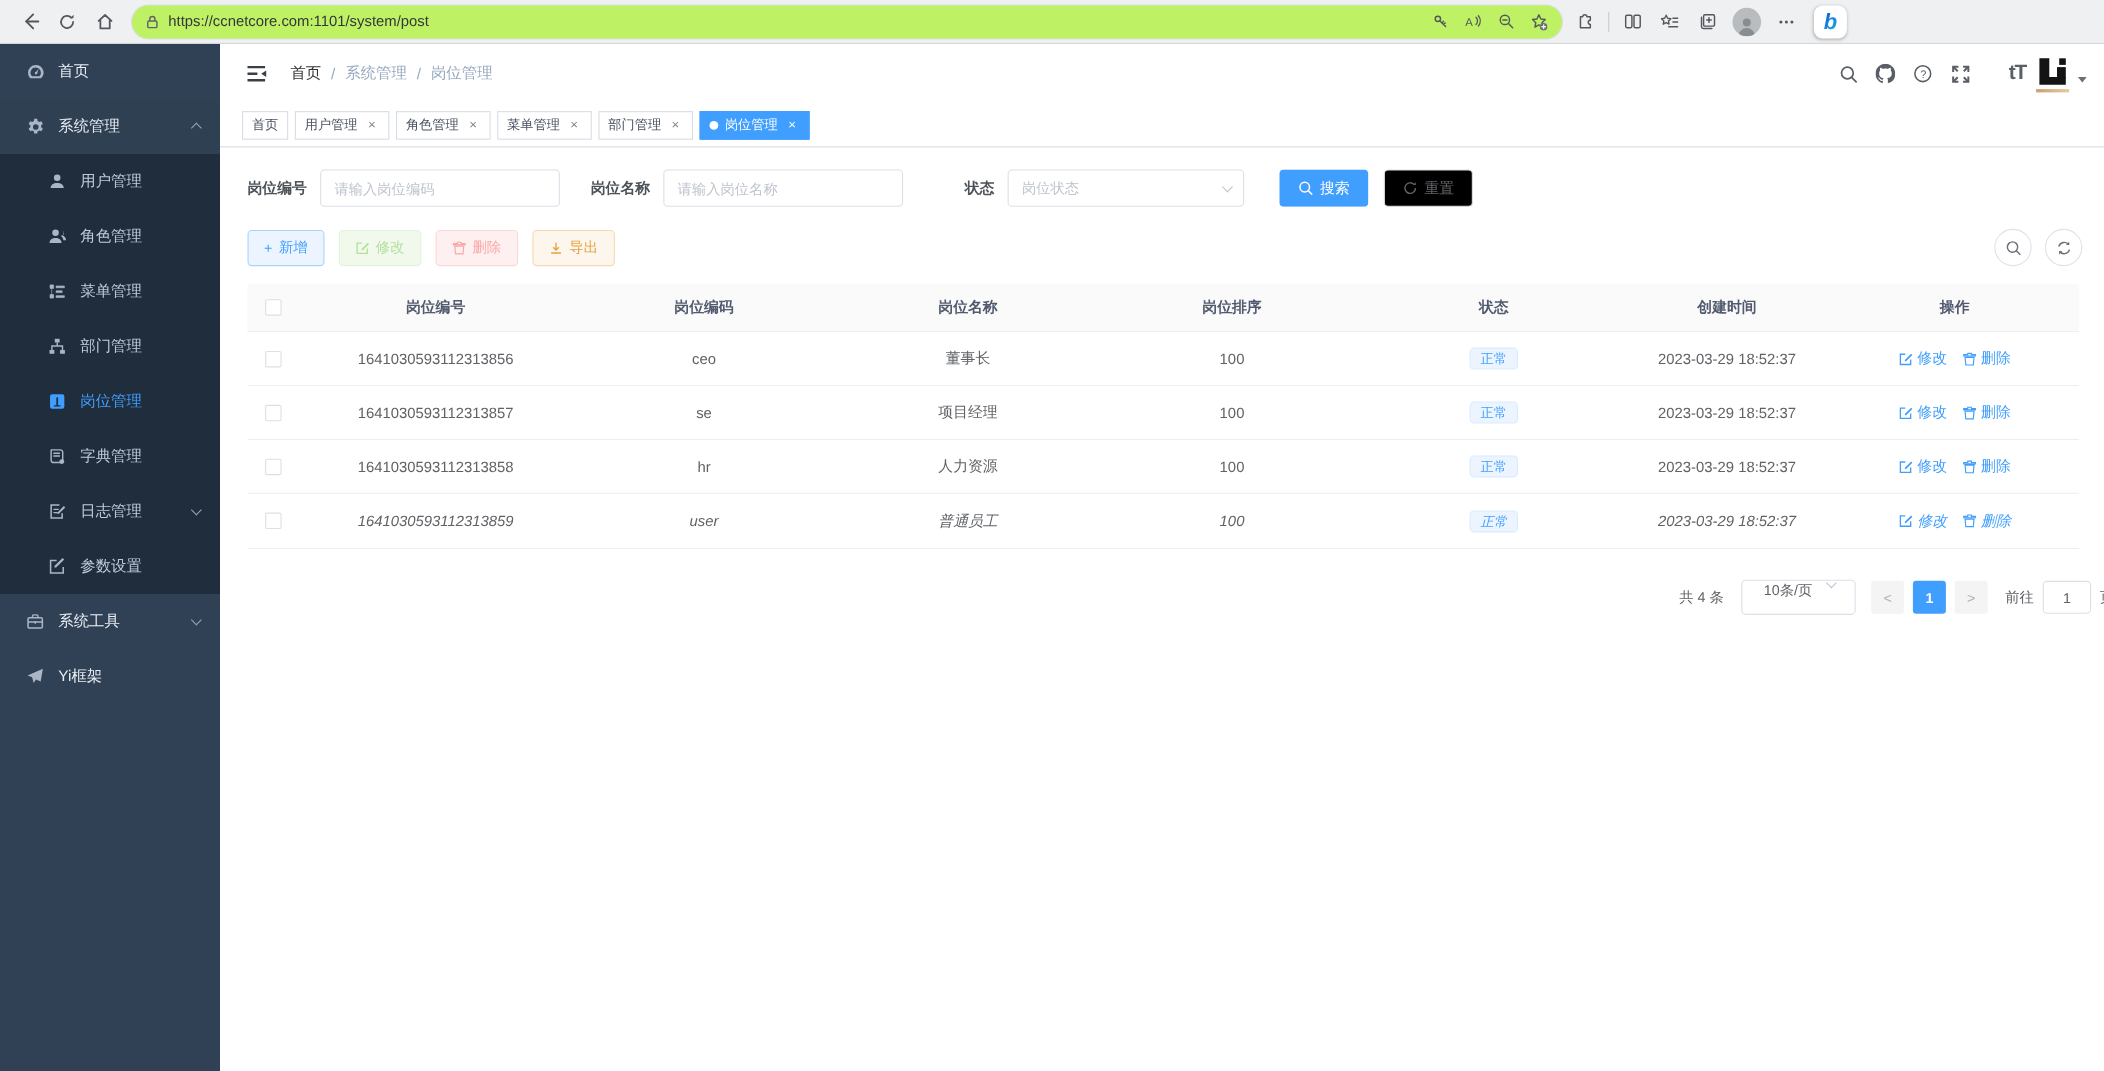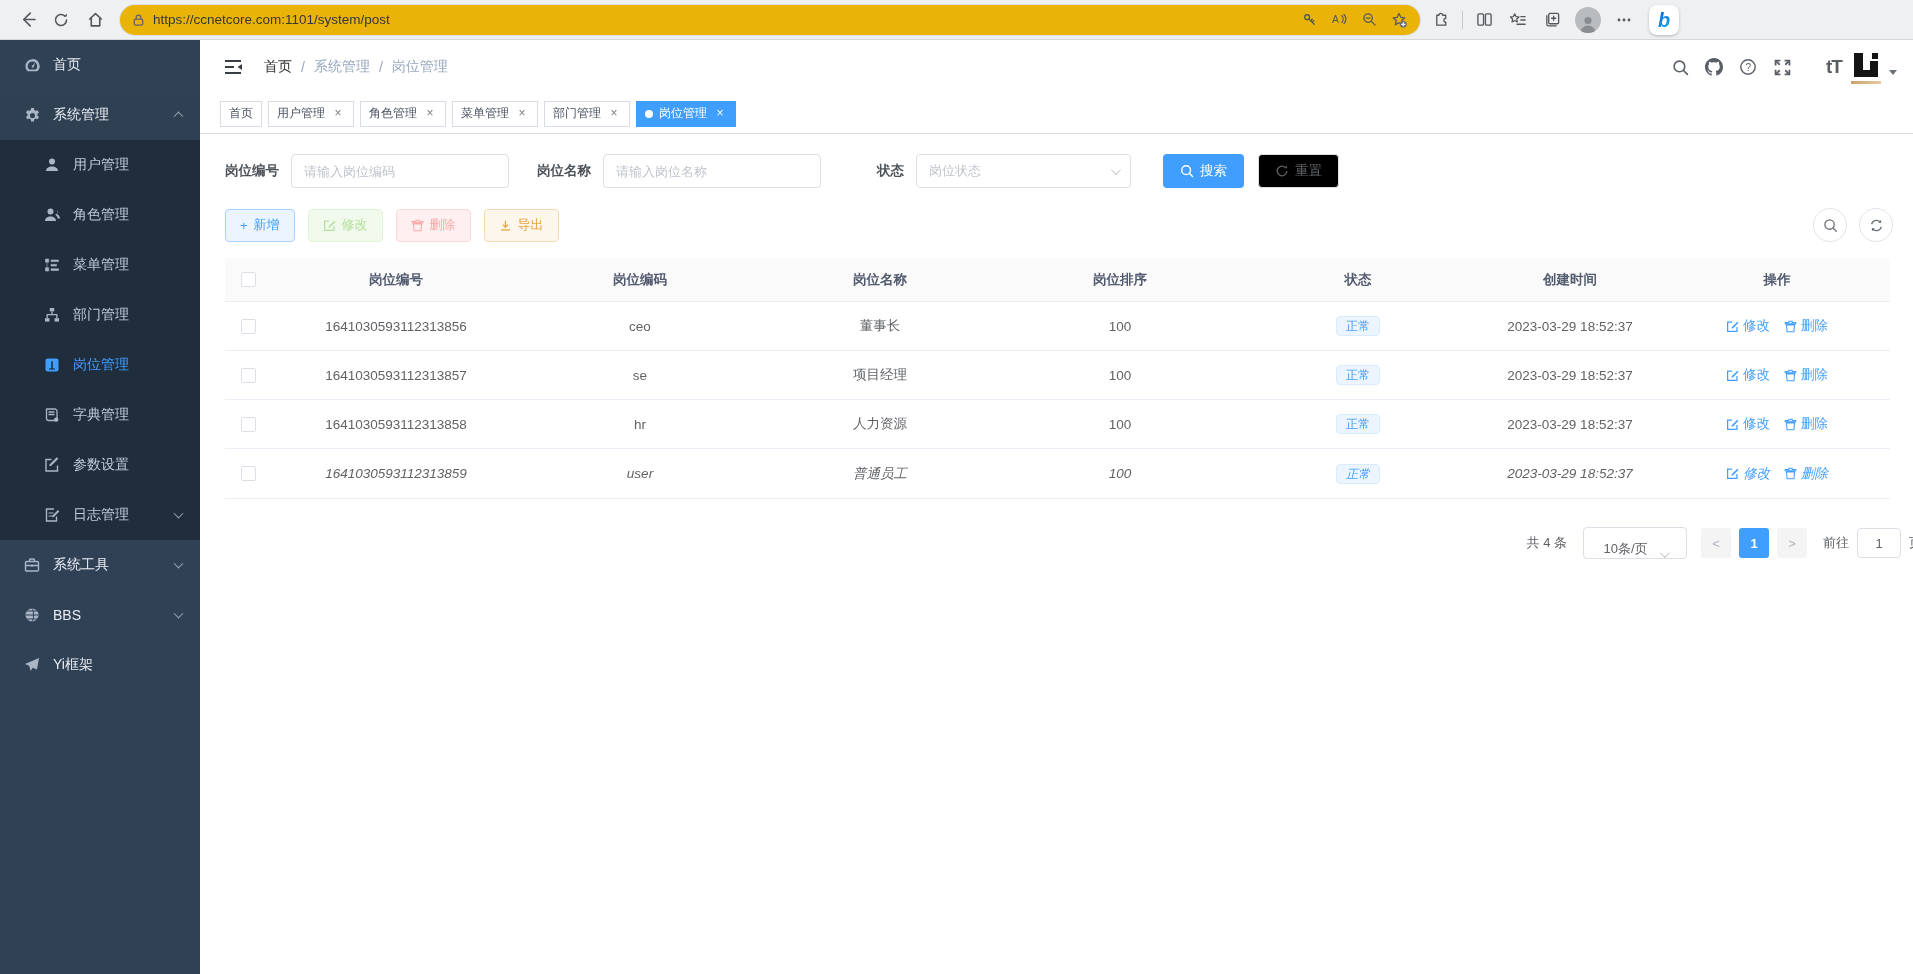--- a/index.html
+++ b/index.html
@@ -2,21 +2,21 @@
 <html><head>
 <meta charset="utf-8">
 <style>
   * { margin:0; padding:0; box-sizing:border-box; }
   html,body { width:1913px; height:974px; overflow:hidden; font-family:"Liberation Sans","DejaVu Sans",sans-serif; background:#fff; }
   svg { display:block; }
 
   
   .browser-bar { height:40px; background:#eef0f2; border-bottom:1px solid #d5d7d9; display:flex; align-items:center; padding:0 10px; }
   .bicon { width:34px; height:30px; display:flex; align-items:center; justify-content:center; color:#54585c; border-radius:5px; cursor:pointer; flex:none; }
-  .url-pill { height:30px; flex:none; width:1300px; margin-left:8px; background:#eab308; border-radius:15px; display:flex; align-items:center; padding:0 6px 0 12px; box-shadow:0 0 0 1px #dcdee0; }
+  .url-pill { height:30px; flex:none; width:1300px; margin-left:8px; background:#bef264; border-radius:15px; display:flex; align-items:center; padding:0 6px 0 12px; box-shadow:0 0 0 1px #dcdee0; }
   .url-text { flex:1; font-size:13.5px; color:#33373b; margin-left:8px; white-space:nowrap; overflow:hidden; }
   .pill-icons { display:flex; align-items:center; }
   .pill-icons .bicon { width:30px; }
   .chrome-right { display:flex; align-items:center; margin-left:4px; }
   .vdiv { width:1px; height:18px; background:#c8cacc; margin:0 4px; flex:none; }
   .avatar-btn { width:26px; height:26px; border-radius:50%; background:#b9bcbe; display:flex; align-items:flex-end; justify-content:center; overflow:hidden; margin:0 6px; flex:none; cursor:pointer; }
   .bing-btn { width:30px; height:30px; background:#fff; border-radius:8px; box-shadow:0 1px 3px rgba(0,0,0,.25); display:flex; align-items:center; justify-content:center; margin-left:8px; flex:none; cursor:pointer; }
   .bing-b { font-size:20px; font-weight:bold; font-style:italic; background:linear-gradient(135deg,#0b57d0,#19b5f2); -webkit-background-clip:text; background-clip:text; color:transparent; line-height:1; }
 
   
@@ -95,21 +95,21 @@
   .c0{width:47px;} .c1{width:248px;} .c2{width:240px;} .c3{width:240px;} .c4{width:240px;} .c5{width:236px;} .c6{width:188px;} .c7{width:226px;}
   .cbx { width:15px; height:15px; border:1px solid #dcdfe6; border-radius:2px; background:#fff; cursor:pointer; }
   .tag-normal { background:#ecf5ff; border:1px solid #d9ecff; color:#409eff; font-size:12px; padding:3px 9px; border-radius:4px; line-height:1; }
   .op-link { color:#409eff; display:inline-flex; align-items:center; cursor:pointer; font-size:13.5px; text-decoration:none; }
   .op-link svg { margin-right:4px; }
   .op-link + .op-link { margin-left:14px; }
 
   
   .pager { display:flex; align-items:center; justify-content:flex-end; margin:28px -9px 0 0; font-size:13px; color:#606266; }
   .pg-total { margin-right:16px; }
-  .pg-size { width:104px; height:32px; border:1px solid #dcdfe6; border-radius:4px; display:flex; align-items:flex-end; justify-content:center; color:#606266; cursor:pointer; }
+  .pg-size { width:104px; height:32px; border:1px solid #dcdfe6; border-radius:4px; display:flex; align-items:flex-start; justify-content:center; color:#606266; cursor:pointer; }
   .pg-size .sel-chev { margin-left:12px; }
   .pg-arrow { width:30px; height:30px; background:#f4f4f5; border-radius:3px; display:flex; align-items:center; justify-content:center; color:#aeb2bb; margin-left:14px; cursor:pointer; font-size:13px; }
   .pg-page { width:30px; height:30px; background:#409eff; color:#fff; border-radius:3px; display:flex; align-items:center; justify-content:center; margin-left:8px; font-weight:bold; cursor:pointer; }
   .pg-arrow.next { margin-left:8px; }
   .pg-goto { margin-left:16px; }
   .pg-input { width:44px; height:30px; border:1px solid #dcdfe6; border-radius:4px; text-align:center; font-size:13px; color:#606266; margin:0 8px; outline:none; font-family:inherit; }
 </style>
 </head>
 <body>
 
@@ -290,57 +290,47 @@
           <svg width="16" height="16" viewBox="0 0 16 16">
               <path d="M2.5 2h8.3A2.2 2.2 0 0 1 13 4.2v9.3H4.7a2.2 2.2 0 0 1-2.2-2.2zM4.5 5h6M4.5 7.5h6" fill="none" stroke="currentColor" stroke-width="1.3" stroke-linejoin="round"></path>
               <circle cx="12.2" cy="12.6" r="2.2" fill="currentColor"></circle>
             </svg>
         </span>
         <span>字典管理</span>
       </div>
       <div class="menu-item">
         <span class="mi">
           <svg width="16" height="16" viewBox="0 0 16 16">
-              <path d="M13.5 8.5V14H2V2.5h5.5" fill="none" stroke="currentColor" stroke-width="1.4"></path>
-              <path d="m7 9 6.3-6.3 1-1-1.5-1.5-7.3 7.3V9z" fill="currentColor"></path>
-            </svg>
-        </span>
-        <span>参数设置</span>
-      </div>
-      <div class="menu-item">
-        <span class="mi">
-          <svg width="16" height="16" viewBox="0 0 16 16">
               <path d="M12.5 9.5V14H2.5V2h7.5" fill="none" stroke="currentColor" stroke-width="1.4"></path>
               <path d="M5 6h4M5 9h3" stroke="currentColor" stroke-width="1.2" stroke-linecap="round"></path>
               <path d="m8.5 8.6 5.5-5.5 1.3 1.3-5.5 5.5-1.8.5z" fill="currentColor"></path>
             </svg>
         </span>
         <span>日志管理</span>
         <span class="chev down"></span>
+      </div>
+      <div class="menu-item">
+        <span class="mi">
+          <svg width="16" height="16" viewBox="0 0 16 16">
+              <path d="M13.5 8.5V14H2V2.5h5.5" fill="none" stroke="currentColor" stroke-width="1.4"></path>
+              <path d="m7 9 6.3-6.3 1-1-1.5-1.5-7.3 7.3V9z" fill="currentColor"></path>
+            </svg>
+        </span>
+        <span>参数设置</span>
       </div>
     </div>
 
     <div class="menu-item">
       <span class="mi">
         <svg width="16" height="16" viewBox="0 0 16 16">
             <rect x="1.5" y="4.5" width="13" height="9.5" rx="1.2" fill="none" stroke="currentColor" stroke-width="1.4"></rect>
             <path d="M5.5 4.5V3a1 1 0 0 1 1-1h3a1 1 0 0 1 1 1v1.5M1.5 8.5h13M8 7.5v2.5" fill="none" stroke="currentColor" stroke-width="1.3"></path>
           </svg>
       </span>
       <span>系统工具</span>
-      <span class="chev down"></span>
-    </div>
-    <div class="menu-item">
-      <span class="mi">
-        <svg width="16" height="16" viewBox="0 0 16 16">
-            <circle cx="8" cy="8" r="6.5" fill="currentColor"></circle>
-            <path d="M8 1.5c2 1.8 2 11.2 0 13M1.5 8h13M3 4h10M3 12h10" stroke="#304156" stroke-width="1" fill="none"></path>
-          </svg>
-      </span>
-      <span>BBS</span>
       <span class="chev down"></span>
     </div>
     <div class="menu-item">
       <span class="mi">
         <svg width="16" height="16" viewBox="0 0 16 16">
             <path d="M15 1 1 7l4.2 1.7L6.6 14l2.1-3.2L13 12.5z" fill="currentColor"></path>
           </svg>
       </span>
       <span>Yi框架</span>
     </div>

